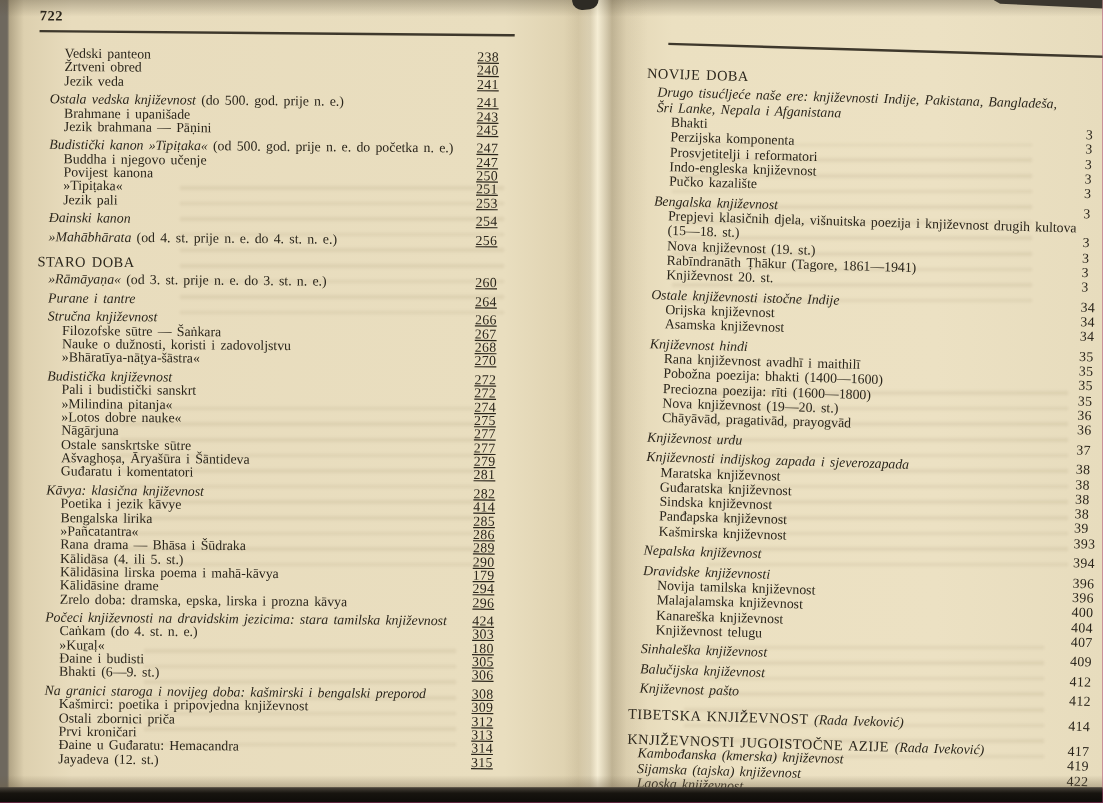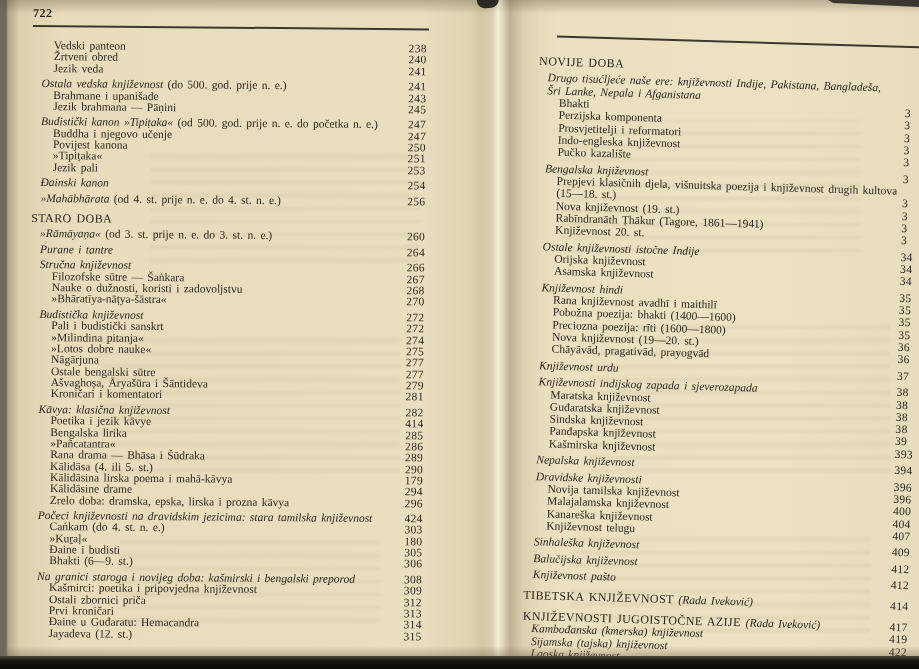--- a/index.html
+++ b/index.html
@@ -40,21 +40,21 @@
   .toc-right .row{height:12.3px;line-height:12.3px;}
   .row.g1{margin-top:4.2px;}
   .row.g2{margin-top:8.5px;}
   .lvl-h{padding-left:0;}
   .lvl-s{padding-left:9px;}
   .lvl-i{padding-left:21px;}
   .lvl-w{padding-left:21px;}
   .lvl-h .pre{font-size:12px;letter-spacing:.4px;}
   .em{font-style:italic;}
   .pg{position:absolute;top:0;letter-spacing:.3px;}
-  .toc-left .pg{right:0;width:40px;text-align:right;}
+  .toc-left .pg{right:0;width:40px;text-align:center;text-decoration:underline;}
   .toc-right .pg{left:367px;width:60px;text-align:left;}
   .word-sp{word-spacing:1.5px;}
 </style>
 </head>
 <body>
 
 <div class="stage">
   <div class="paper"></div>
   <div class="paper-top-shade"></div>
 
@@ -87,23 +87,23 @@
         <div class="row lvl-s g1"><span class="em word-sp">Purane i tantre</span><span class="pg">264</span></div>
         <div class="row lvl-s g1"><span class="em word-sp">Stručna književnost</span><span class="pg">266</span></div>
         <div class="row lvl-i"><span class="pre word-sp">Filozofske sūtre — Šaṅkara</span><span class="pg">267</span></div>
         <div class="row lvl-i"><span class="pre word-sp">Nauke o dužnosti, koristi i zadovoljstvu</span><span class="pg">268</span></div>
         <div class="row lvl-i"><span class="pre word-sp">»Bhāratīya-nāṭya-šāstra«</span><span class="pg">270</span></div>
         <div class="row lvl-s g1"><span class="em word-sp">Budistička književnost</span><span class="pg">272</span></div>
         <div class="row lvl-i"><span class="pre word-sp">Pali i budistički sanskrt</span><span class="pg">272</span></div>
         <div class="row lvl-i"><span class="pre word-sp">»Milindina pitanja«</span><span class="pg">274</span></div>
         <div class="row lvl-i"><span class="pre word-sp">»Lotos dobre nauke«</span><span class="pg">275</span></div>
         <div class="row lvl-i"><span class="pre word-sp">Nāgārjuna</span><span class="pg">277</span></div>
-        <div class="row lvl-i"><span class="pre word-sp">Ostale bengalski sūtre</span><span class="pg">277</span></div>
+        <div class="row lvl-i"><span class="pre word-sp">Ostale sanskrtske sūtre</span><span class="pg">277</span></div>
         <div class="row lvl-i"><span class="pre word-sp">Ašvaghoṣa, Āryašūra i Šāntideva</span><span class="pg">279</span></div>
-        <div class="row lvl-i"><span class="pre word-sp">Kroničari i komentatori</span><span class="pg">281</span></div>
+        <div class="row lvl-i"><span class="pre word-sp">Guđaratu i komentatori</span><span class="pg">281</span></div>
         <div class="row lvl-s g1"><span class="em word-sp">Kāvya: klasična književnost</span><span class="pg">282</span></div>
         <div class="row lvl-i"><span class="pre word-sp">Poetika i jezik kāvye</span><span class="pg">414</span></div>
         <div class="row lvl-i"><span class="pre word-sp">Bengalska lirika</span><span class="pg">285</span></div>
         <div class="row lvl-i"><span class="pre word-sp">»Pañcatantra«</span><span class="pg">286</span></div>
         <div class="row lvl-i"><span class="pre word-sp">Rana drama — Bhāsa i Šūdraka</span><span class="pg">289</span></div>
         <div class="row lvl-i"><span class="pre word-sp">Kālidāsa (4. ili 5. st.)</span><span class="pg">290</span></div>
         <div class="row lvl-i"><span class="pre word-sp">Kālidāsina lirska poema i mahā-kāvya</span><span class="pg">179</span></div>
         <div class="row lvl-i"><span class="pre word-sp">Kālidāsine drame</span><span class="pg">294</span></div>
         <div class="row lvl-i"><span class="pre word-sp">Zrelo doba: dramska, epska, lirska i prozna kāvya</span><span class="pg">296</span></div>
         <div class="row lvl-s g1"><span class="em word-sp">Počeci književnosti na dravidskim jezicima: stara tamilska književnost</span><span class="pg">424</span></div>

